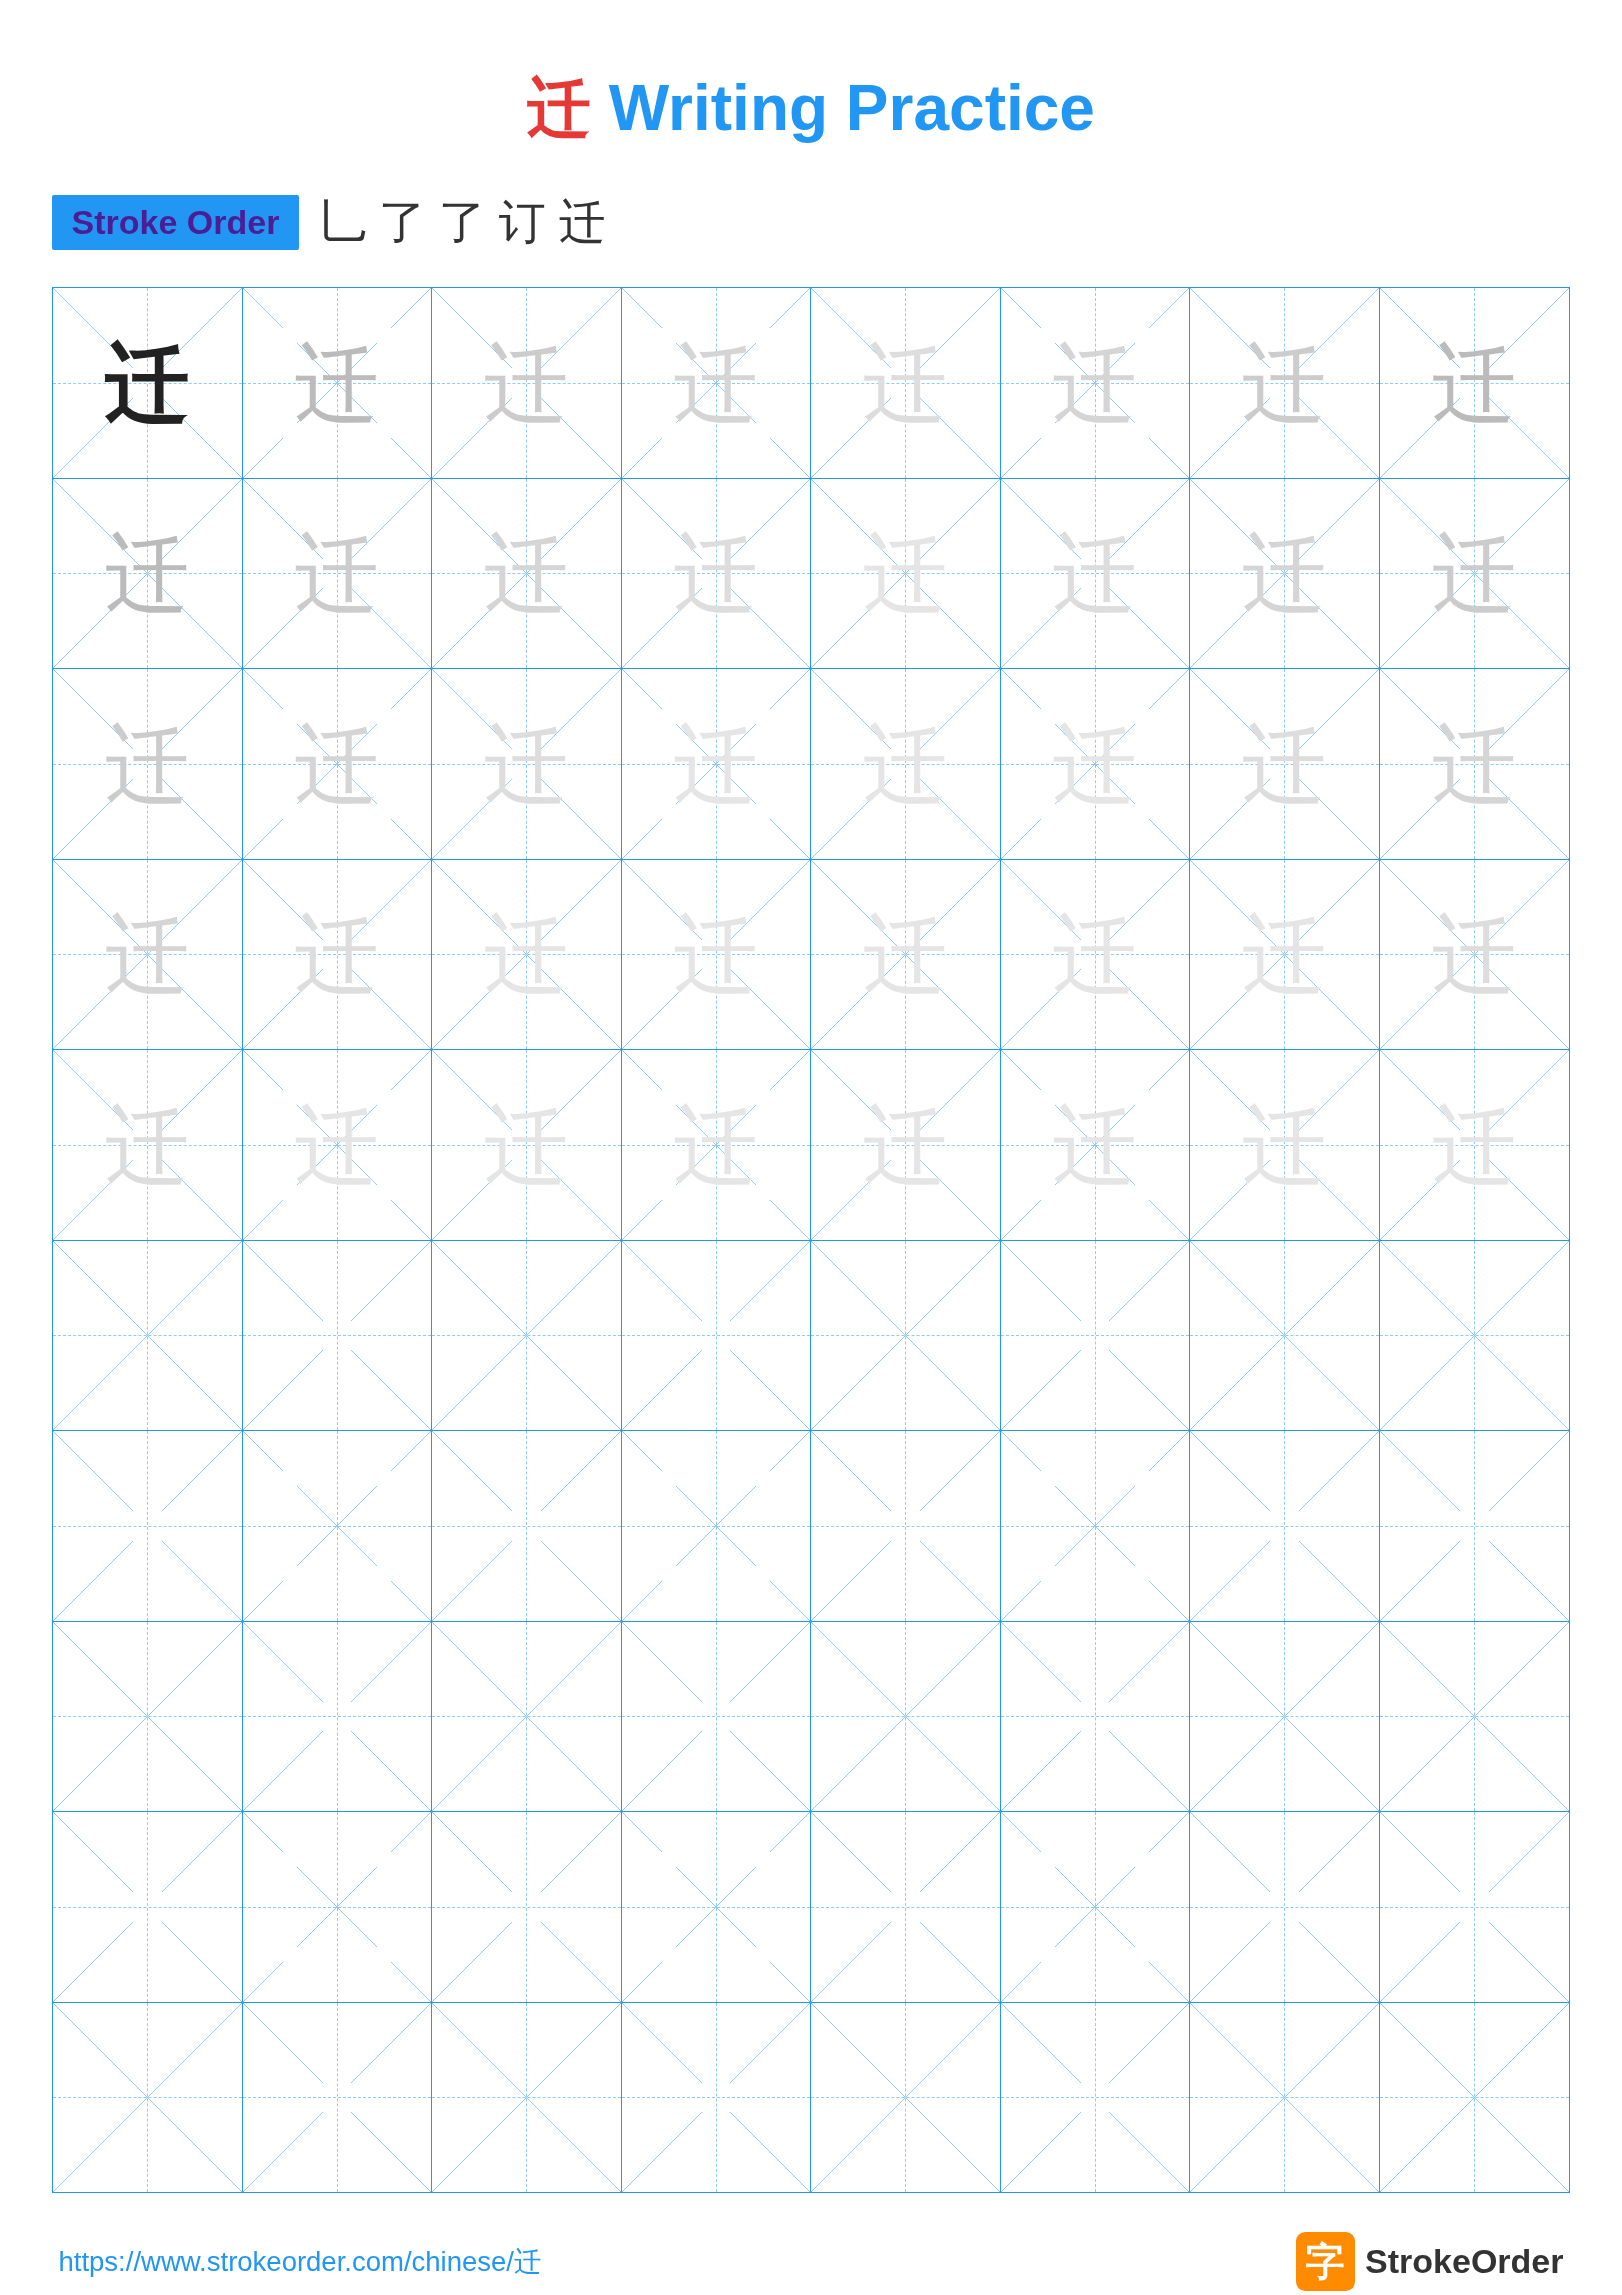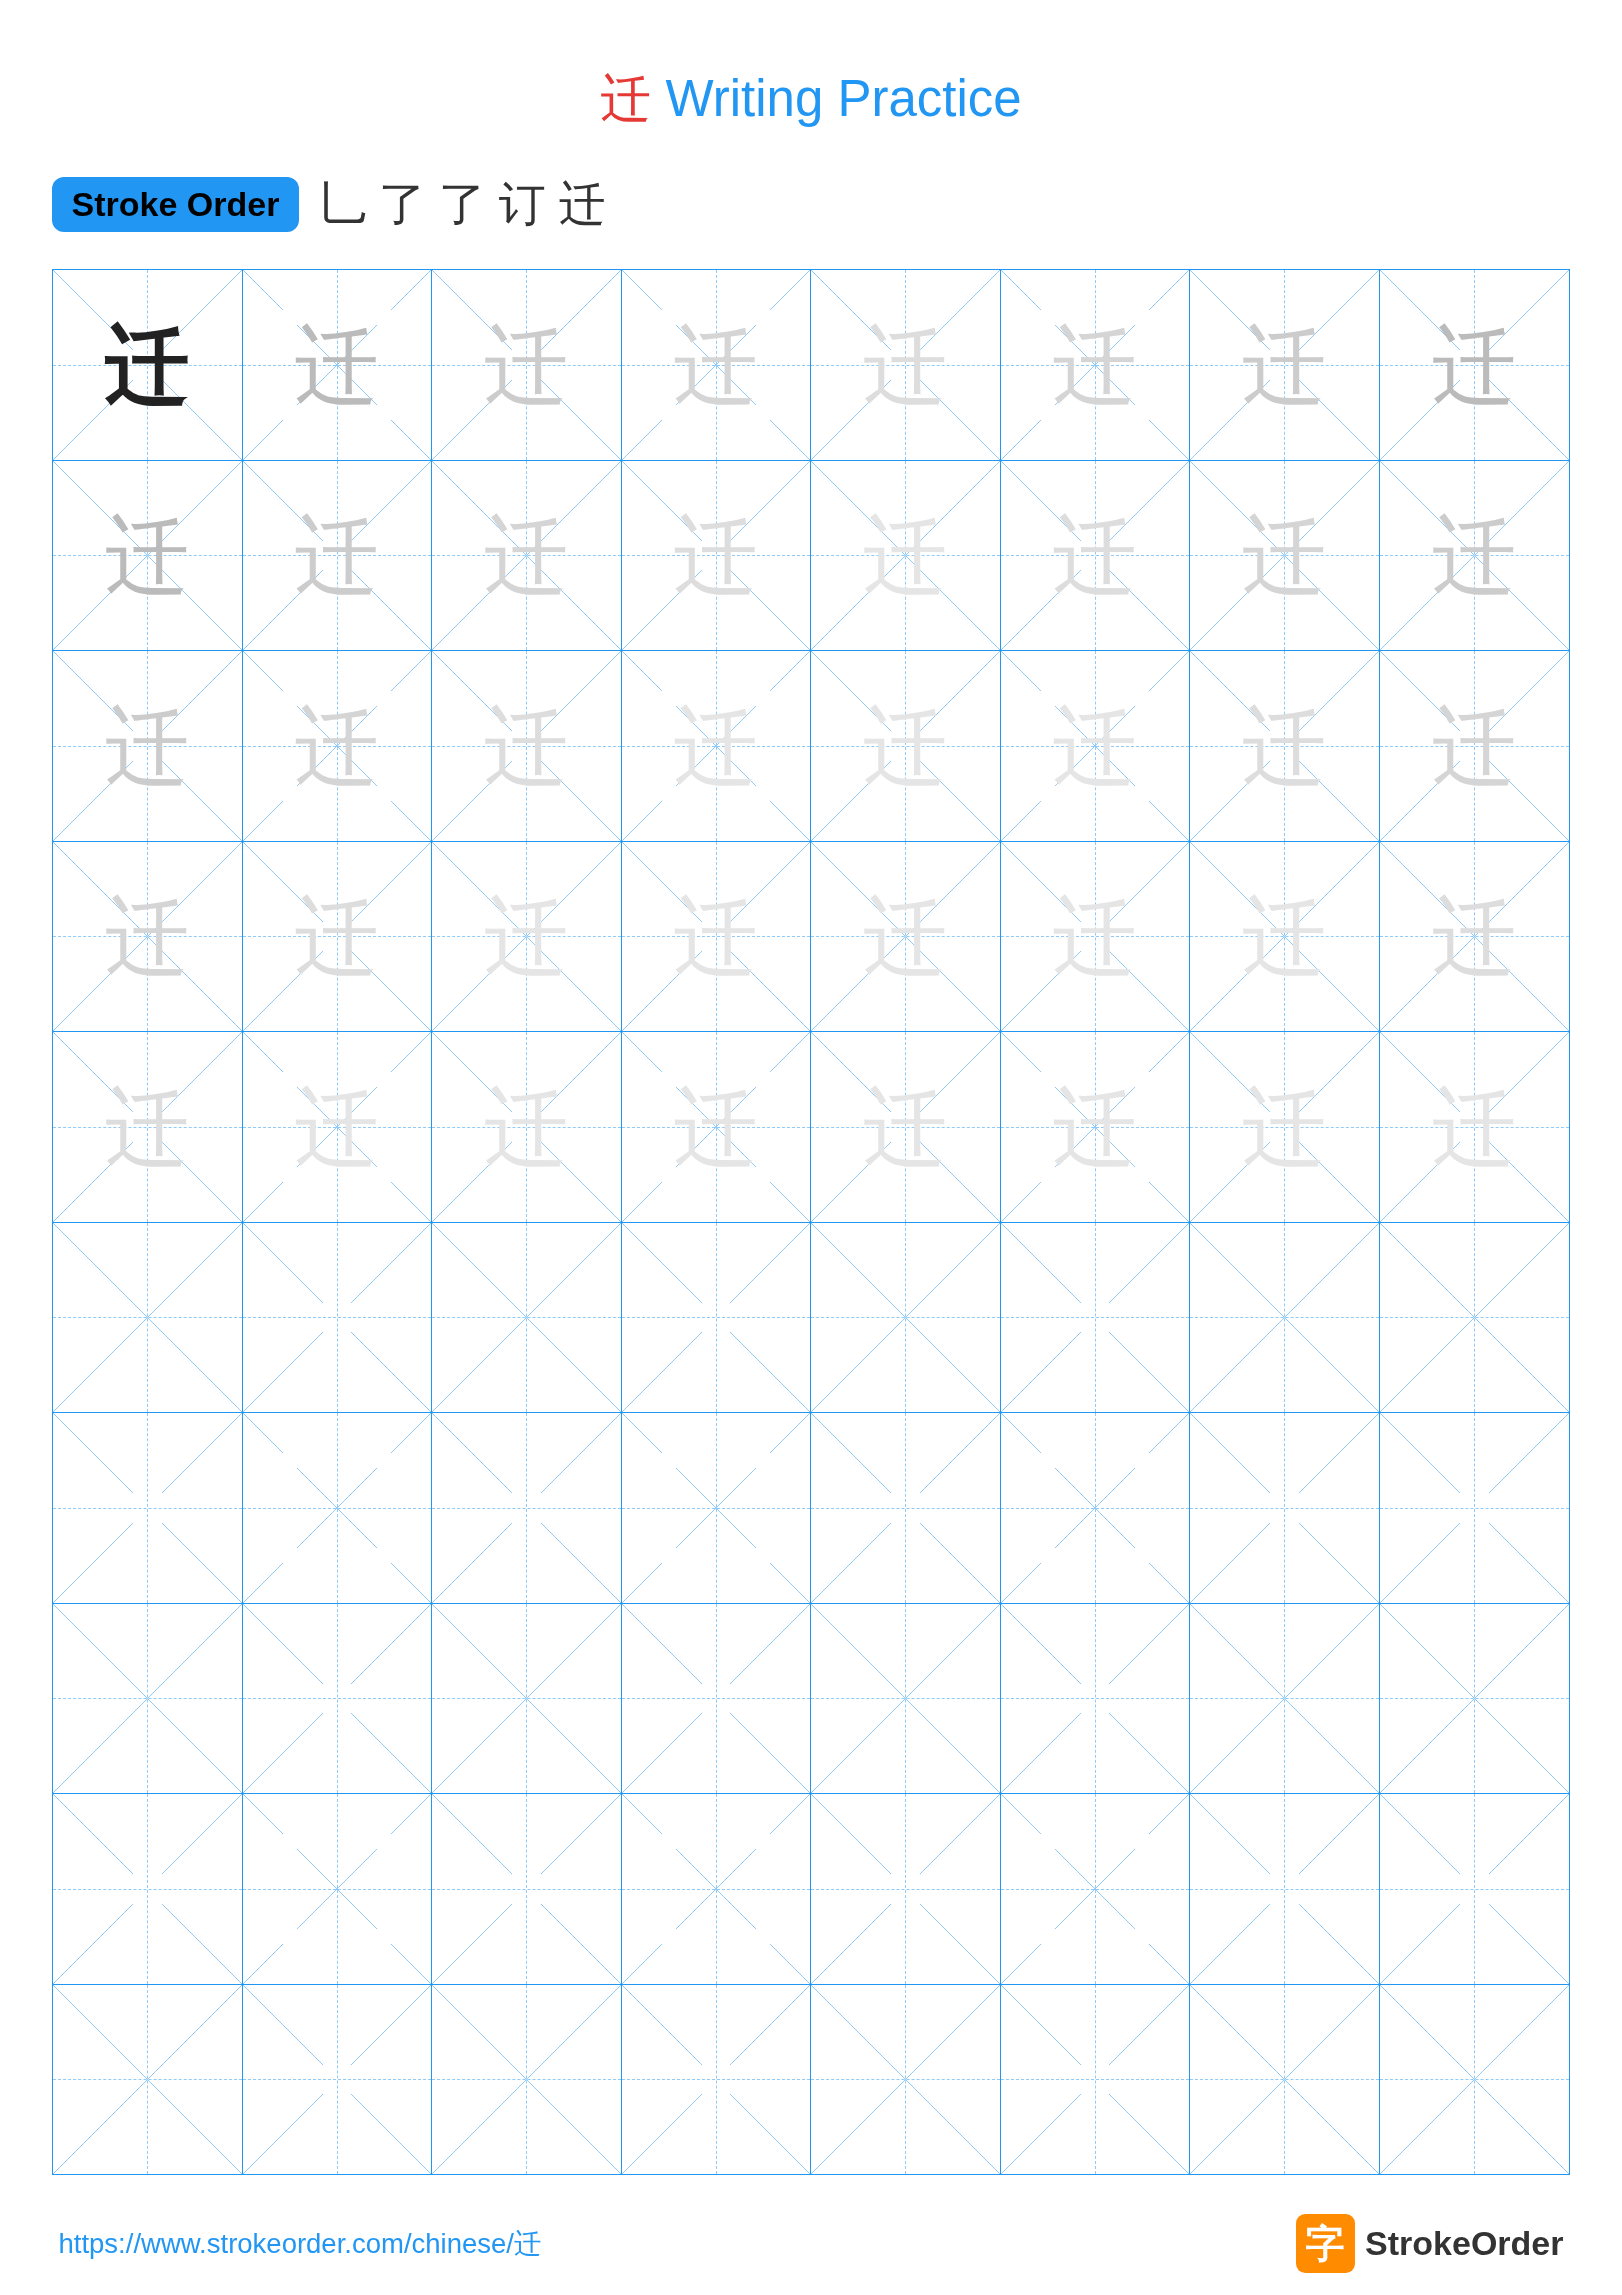--- a/index.html
+++ b/index.html
@@ -7,43 +7,43 @@
       background: #fff;
       font-family: Arial, sans-serif;
       width: 1622px;
       min-height: 2295px;
       position: relative;
       padding: 39px 52px;
     }
 
     .page-title {
       text-align: center;
-      font-size: 51px;
-      font-weight: normal;
+      font-size: 64px;
+      font-weight: bold;
       color: #2196F3;
       margin-bottom: 39px;
       padding-top: 26px;
     }
     .page-title .char {
       color: #e53935;
     }
 
     .stroke-order-row {
       display: flex;
       align-items: center;
       gap: 19.6px;
       margin-bottom: 33px;
     }
     .stroke-order-badge {
       background: #2196F3;
-      color: #000000;
+      color: #4c1d95;
       font-size: 34px;
       font-weight: bold;
       padding: 7.9px 19.6px;
-      border-radius: 12px;
+      border-radius: 2px;
     }
     .stroke-steps {
       font-size: 47px;
       color: #333;
       display: flex;
       align-items: center;
       gap: 13px;
     }
 
     .grid-container {

